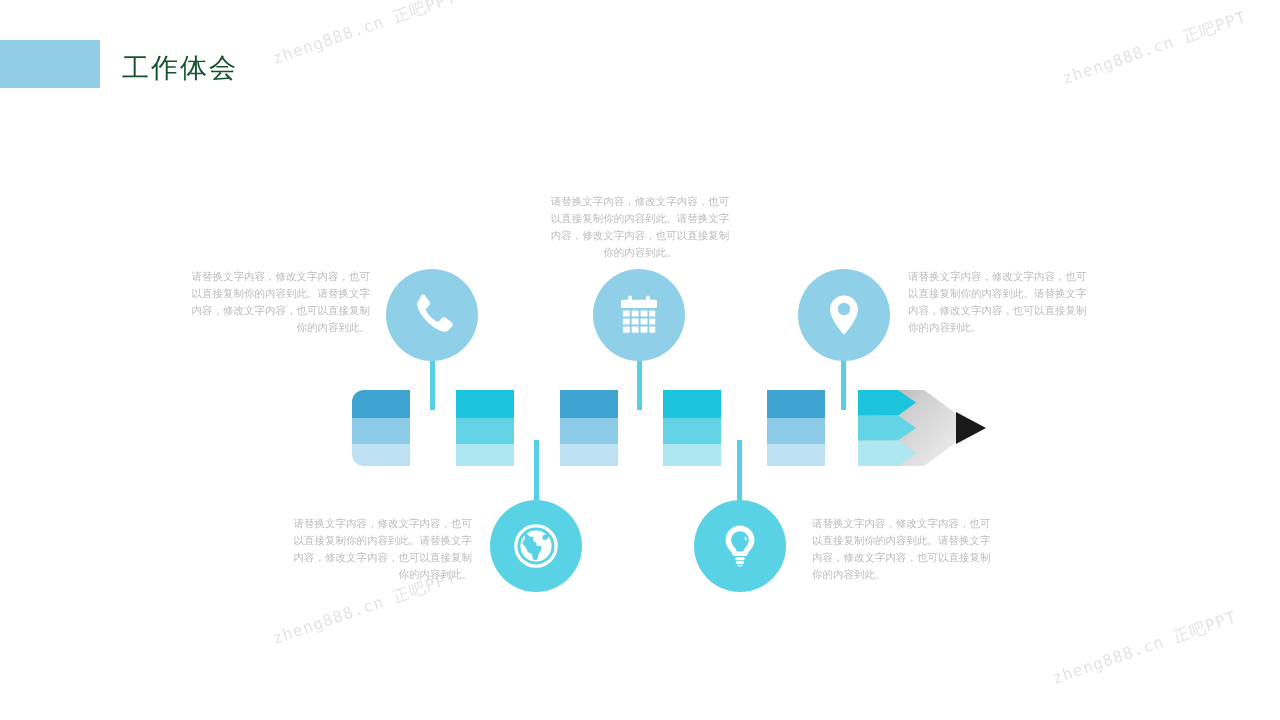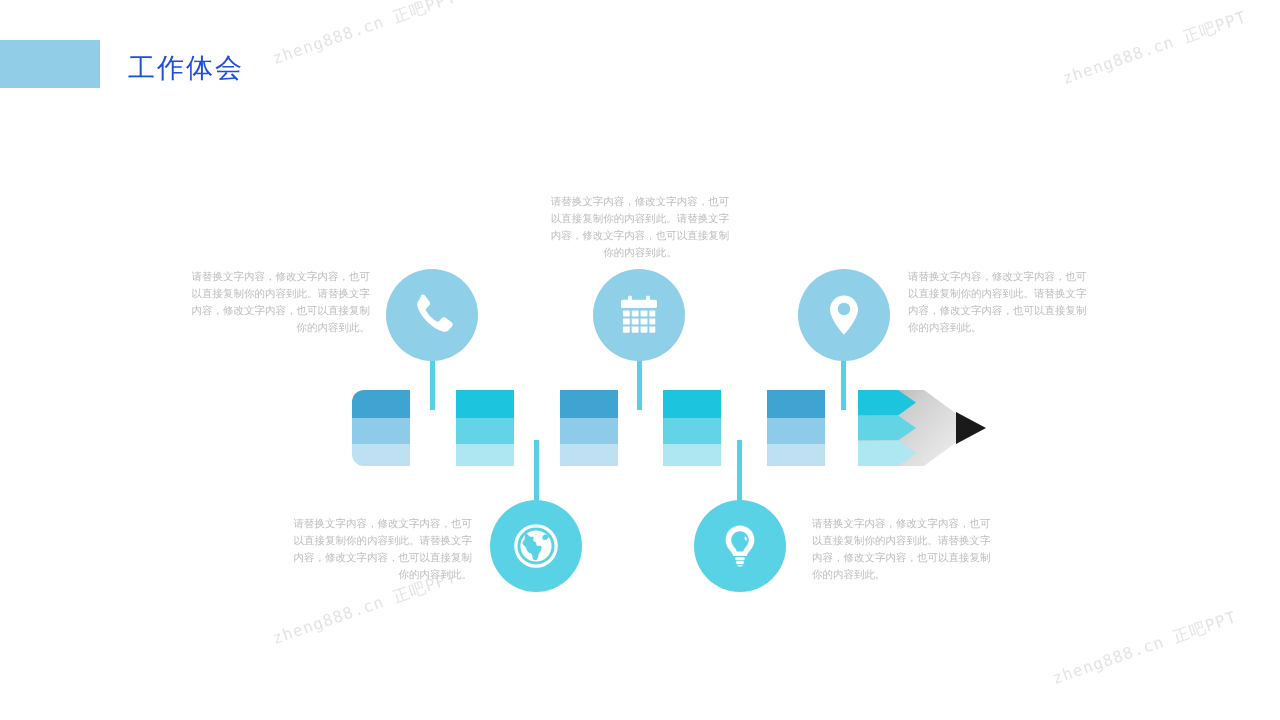--- a/index.html
+++ b/index.html
@@ -7,22 +7,22 @@
   body {
     background:#ffffff;
     font-family:"Liberation Sans","DejaVu Sans",sans-serif;
     position:relative;
   }
 
   
   #header-bar { position:absolute; left:0; top:40px; width:100px; height:48px; }
   #title-accent { width:100%; height:100%; background:#92cde8; }
   #page-title {
-    position:absolute; left:128px; top:50px;
-    font-size:27px; color:#1d4ed8; letter-spacing:2px;
+    position:absolute; left:122px; top:50px;
+    font-size:27px; color:#14532d; letter-spacing:2px;
     font-family:Liberation Serif, serif;
     white-space:nowrap;
   }
 
   
   #stage { position:absolute; inset:0; }
 
   
   #pencil { position:absolute; left:352px; top:390px; width:630px; height:76px; }
   .pencil-seg { position:absolute; top:0; width:58px; height:76px; overflow:hidden; }

